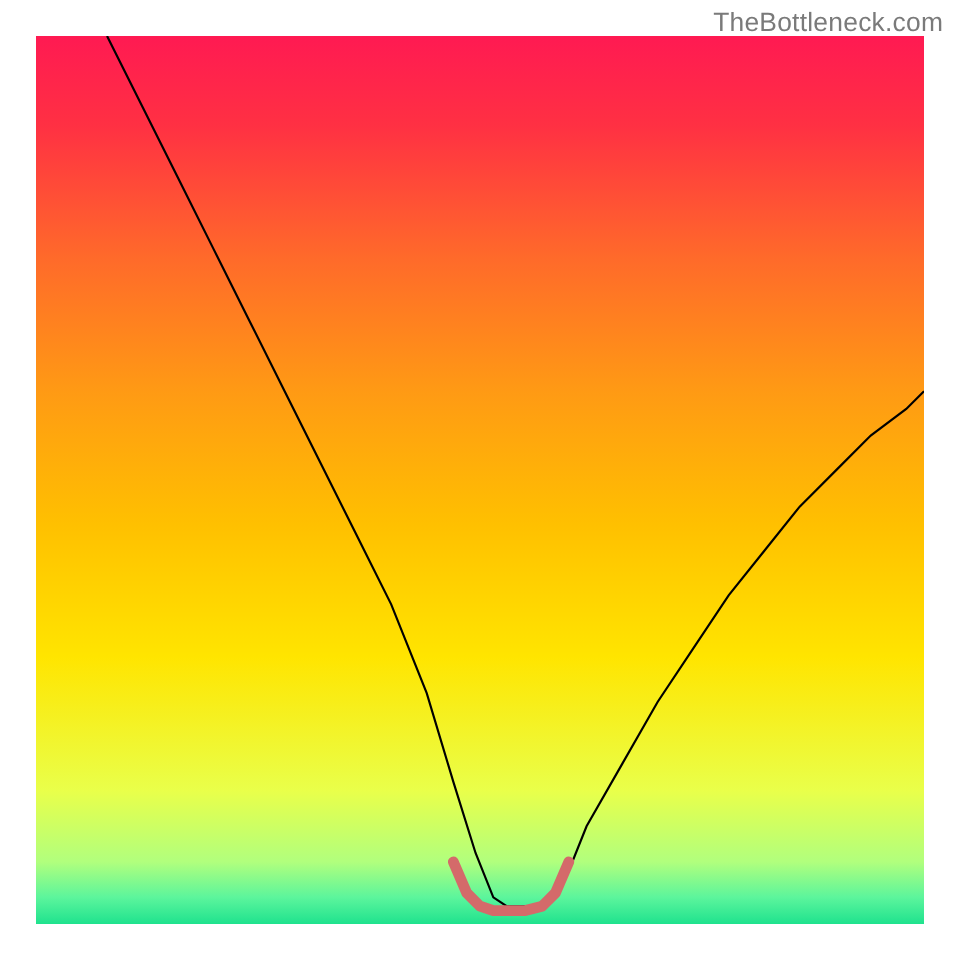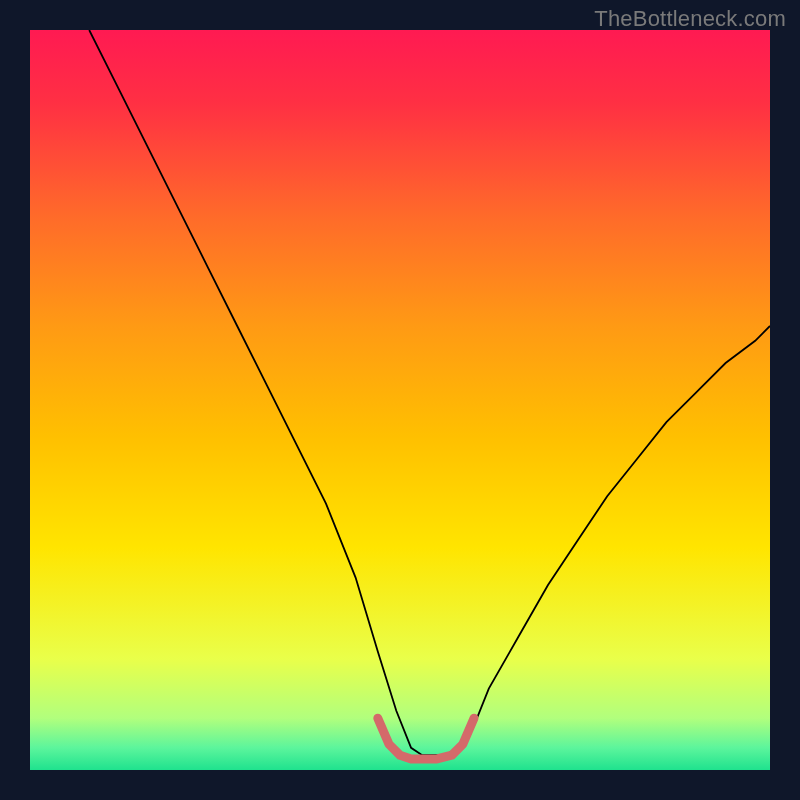--- a/index.html
+++ b/index.html
@@ -8,21 +8,21 @@
     width: 800px;
     height: 800px;
     background: #000;
     overflow: hidden;
     font-family: Arial, Helvetica, sans-serif;
   }
   .frame {
     position: relative;
     width: 800px;
     height: 800px;
-    background: #0f172a;
+    background: #ffffff;
   }
   .watermark {
     position: absolute;
     top: 6px;
     right: 14px;
     color: #7a7a7a;
     font-size: 22px;
     font-weight: 400;
     letter-spacing: 0.2px;
     z-index: 10;

